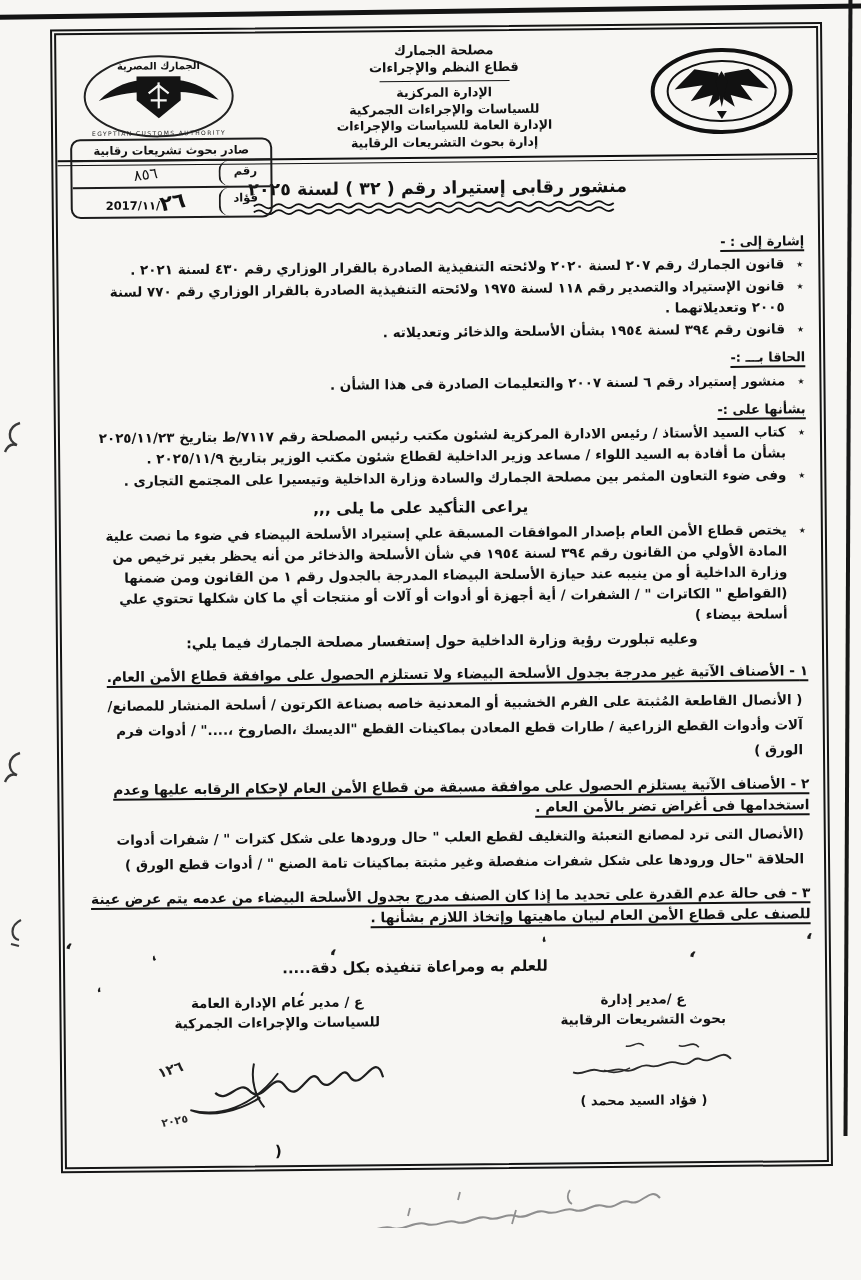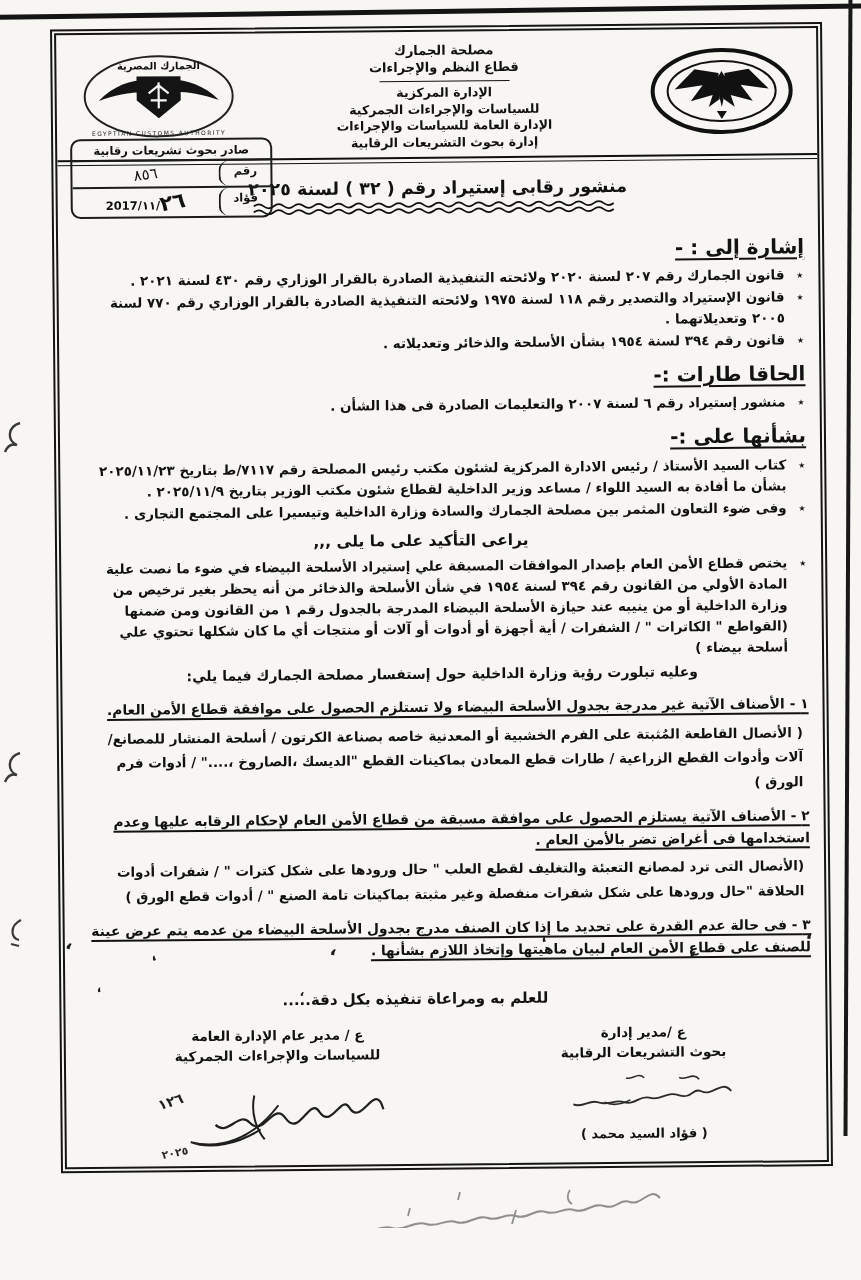--- a/index.html
+++ b/index.html
@@ -44,21 +44,21 @@
   .stamp-value{flex:1;text-align:center;padding:2px 4px;}
   .ltr{direction:ltr;unicode-bidi:bidi-override;}
   .hand{display:inline-block;font-weight:400;transform:rotate(-7deg);font-size:15px;letter-spacing:1px;}
   .hand-big{font-size:21px;transform:rotate(-10deg);font-weight:bold;}
   
   .title-block{text-align:center;margin:15px 0 0 0;}
   .doc-title{font-size:17.5px;font-weight:bold;}
   .title-wave{margin-top:3px;}
   
   .body{margin-top:9px;font-size:13.5px;font-weight:bold;line-height:1.56;}
-  .sec-head{display:inline-block;text-decoration:underline;text-underline-offset:4px;text-decoration-thickness:1.6px;font-size:20px;margin:7px 0 1px;}
+  .sec-head{display:inline-block;text-decoration:underline;text-underline-offset:4px;text-decoration-thickness:1.6px;font-size:13px;margin:7px 0 1px;}
   .bullet{position:relative;padding-right:20px;margin:1px 0;text-align:right;}
   .bmark{position:absolute;right:1px;top:1px;font-size:13px;}
   .center-line{text-align:center;font-size:15.5px;margin:7px 40px 3px 0;}
   .item-head{text-decoration:underline;text-underline-offset:4px;text-decoration-thickness:1.7px;margin:11px 0 5px;font-size:13.8px;text-align:right;}
   .item-body{margin:3px 6px 3px 0;text-align:right;line-height:1.85;}
   .intro-conclusion{text-align:center;font-size:14px;margin:3px 0 0;}
   .closing{text-align:center;font-size:15px;margin:27px 60px 4px 0;}
   
   .sigs{display:flex;margin-top:12px;}
   .sig-col{text-align:center;font-size:13.5px;line-height:1.5;}
@@ -146,21 +146,21 @@
       </svg>
     </div>
 
     <div class="body">
 
       <div><span class="sec-head">إشارة إلى : -</span></div>
       <div class="bullet"><span class="bmark">٭</span><span>قانون الجمارك رقم ٢٠٧ لسنة ٢٠٢٠ ولائحته التنفيذية الصادرة بالقرار الوزاري رقم ٤٣٠ لسنة ٢٠٢١ .</span></div>
       <div class="bullet"><span class="bmark">٭</span><span>قانون الإستيراد والتصدير رقم ١١٨ لسنة ١٩٧٥ ولائحته التنفيذية الصادرة بالقرار الوزاري رقم ٧٧٠ لسنة ٢٠٠٥ وتعديلاتهما .</span></div>
       <div class="bullet"><span class="bmark">٭</span><span>قانون رقم ٣٩٤ لسنة ١٩٥٤ بشأن الأسلحة والذخائر وتعديلاته .</span></div>
 
-      <div><span class="sec-head">الحاقا طارات :-</span></div>
+      <div><span class="sec-head">الحاقا بـــ :-</span></div>
       <div class="bullet"><span class="bmark">٭</span><span>منشور إستيراد رقم ٦ لسنة ٢٠٠٧ والتعليمات الصادرة فى هذا الشأن .</span></div>
 
       <div><span class="sec-head">بشأنها على :-</span></div>
       <div class="bullet"><span class="bmark">٭</span><span>كتاب السيد الأستاذ / رئيس الادارة المركزية لشئون مكتب رئيس المصلحة رقم ٧١١٧/ط بتاريخ ٢٠٢٥/١١/٢٣ بشأن ما أفادة به السيد اللواء / مساعد وزير الداخلية لقطاع شئون مكتب الوزير بتاريخ ٢٠٢٥/١١/٩ .</span></div>
       <div class="bullet"><span class="bmark">٭</span><span>وفى ضوء التعاون المثمر بين مصلحة الجمارك والسادة وزارة الداخلية وتيسيرا على المجتمع التجارى .</span></div>
 
       <div class="center-line">يراعى التأكيد على ما يلى ,,,</div>
 
       <div class="bullet"><span class="bmark">٭</span><span>يختص قطاع الأمن العام بإصدار الموافقات المسبقة علي إستيراد الأسلحة البيضاء في ضوء ما نصت علية المادة الأولي من القانون رقم ٣٩٤ لسنة ١٩٥٤ في شأن الأسلحة والذخائر من أنه يحظر بغير ترخيص من وزارة الداخلية أو من ينيبه عند حيازة الأسلحة البيضاء المدرجة بالجدول رقم ١ من القانون ومن ضمنها (القواطع " الكاترات " / الشفرات / أية أجهزة أو أدوات أو آلات أو منتجات أي ما كان شكلها تحتوي علي أسلحة بيضاء )</span></div>
       <div class="intro-conclusion">وعليه تبلورت رؤية وزارة الداخلية حول إستفسار مصلحة الجمارك فيما يلي:</div>

